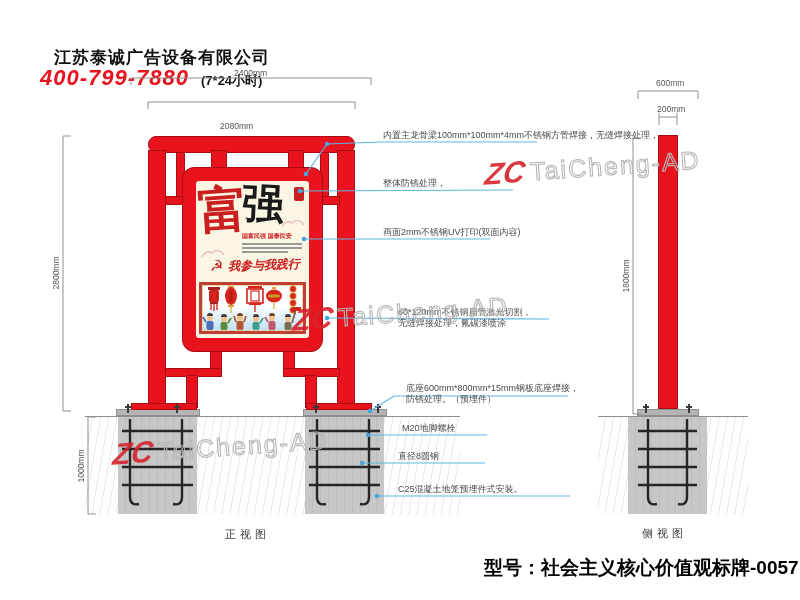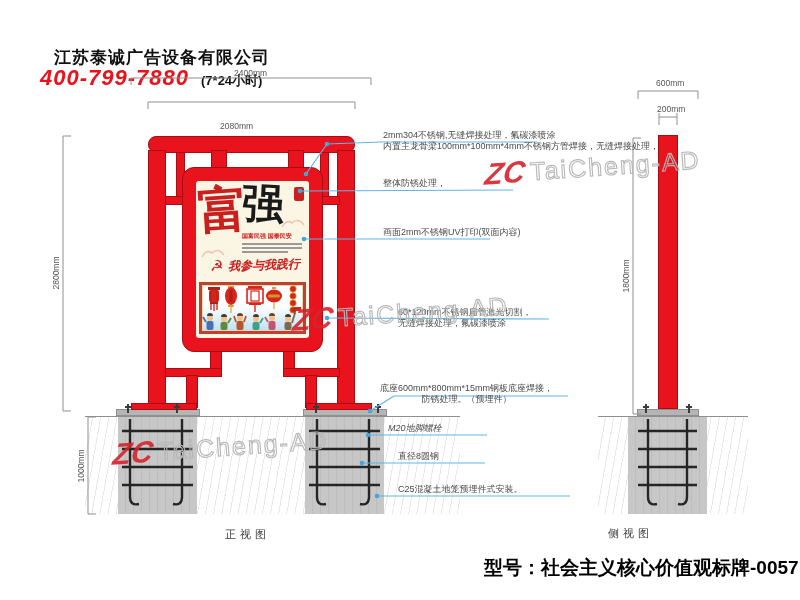--- a/index.html
+++ b/index.html
@@ -283,49 +283,48 @@
 
 <div class="dim-label" style="left:234px; top:68px;">2400mm</div>
 <div class="dim-label" style="left:220px; top:93px;margin-top:28px;">2080mm</div>
 <div class="dim-label-v" style="left:26px; top:268px;">2800mm</div>
 <div class="dim-label-v" style="left:51px; top:461px;">1000mm</div>
 <div class="dim-label" style="left:656px; top:78px;">600mm</div>
 <div class="dim-label" style="left:657px; top:104px;">200mm</div>
 <div class="dim-label-v" style="left:596px; top:271px;">1800mm</div>
 
 <div class="note" style="left:383px; top:130px;">
-  <div>2mm304不锈钢,无缝焊接处理，氟碳漆喷涂</div>
     <div>内置主龙骨梁100mm*100mm*4mm不锈钢方管焊接，无缝焊接处理，</div>
 </div>
 <div class="note" style="left:383px; top:178px;">
     <div>整体防锈处理，</div>
 </div>
 <div class="note" style="left:383px; top:227px;">
   <div>画面2mm不锈钢UV打印(双面内容)</div>
 </div>
 <div class="note" style="left:398px; top:307px;">
   <div>60*120mm不锈钢扁管激光切割，</div>
     <div>无缝焊接处理，氟碳漆喷涂</div>
 </div>
-<div class="note" style="left:380px; top:383px;text-align:center;">
+<div class="note" style="left:406px; top:383px;">
   <div>底座600mm*800mm*15mm钢板底座焊接，</div>
     <div>防锈处理。（预埋件）</div>
 </div>
-<div class="note" style="left:388px; top:423px;font-style:italic;">
+<div class="note" style="left:402px; top:423px;">
   <div>M20地脚螺栓</div>
 </div>
 <div class="note" style="left:398px; top:451px;">
   <div>直径8圆钢</div>
 </div>
 <div class="note" style="left:398px; top:484px;">
   <div>C25混凝土地笼预埋件式安装。</div>
 </div>
 
 <div class="view-label" style="left:225px; top:527px;">正视图</div>
-<div class="view-label" style="left:608px; top:526px;">侧视图</div>
+<div class="view-label" style="left:642px; top:526px;">侧视图</div>
 <div class="model">型号：社会主义核心价值观标牌-0057</div>
 
 <div class="wm" style="left:485px; top:152px;">
   <span class="wm-logo">ZC</span>
   <span class="wm-text">TaiCheng-AD</span>
 </div>
 <div class="wm" style="left:293px; top:298px;">
   <span class="wm-logo">ZC</span>
   <span class="wm-text">TaiCheng-AD</span>
 </div>

